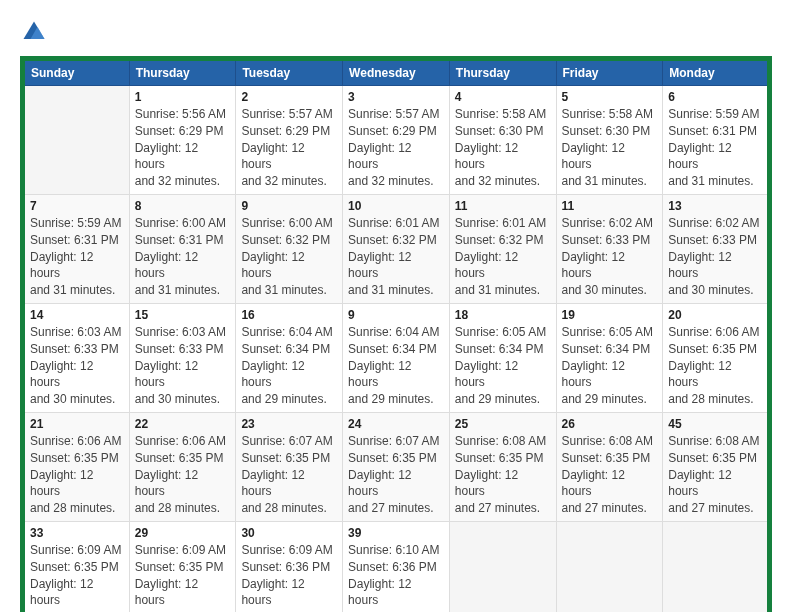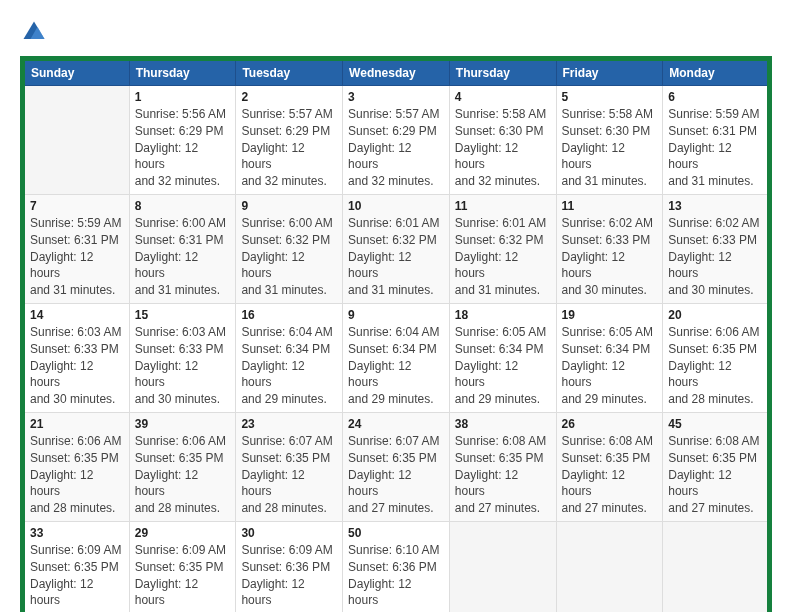--- a/index.html
+++ b/index.html
@@ -224,33 +224,33 @@
             <span class="day-num">20</span>
             <div class="day-info">Sunrise: 6:06 AM<br>Sunset: 6:35 PM<br>Daylight: 12 hours<br>and 28 minutes.</div>
           </td>
         </tr>
         <tr>
           <td>
             <span class="day-num">21</span>
             <div class="day-info">Sunrise: 6:06 AM<br>Sunset: 6:35 PM<br>Daylight: 12 hours<br>and 28 minutes.</div>
           </td>
           <td>
-            <span class="day-num">39</span>
+            <span class="day-num">22</span>
             <div class="day-info">Sunrise: 6:06 AM<br>Sunset: 6:35 PM<br>Daylight: 12 hours<br>and 28 minutes.</div>
           </td>
           <td>
             <span class="day-num">23</span>
             <div class="day-info">Sunrise: 6:07 AM<br>Sunset: 6:35 PM<br>Daylight: 12 hours<br>and 28 minutes.</div>
           </td>
           <td>
             <span class="day-num">24</span>
             <div class="day-info">Sunrise: 6:07 AM<br>Sunset: 6:35 PM<br>Daylight: 12 hours<br>and 27 minutes.</div>
           </td>
           <td>
-            <span class="day-num">38</span>
+            <span class="day-num">25</span>
             <div class="day-info">Sunrise: 6:08 AM<br>Sunset: 6:35 PM<br>Daylight: 12 hours<br>and 27 minutes.</div>
           </td>
           <td>
             <span class="day-num">26</span>
             <div class="day-info">Sunrise: 6:08 AM<br>Sunset: 6:35 PM<br>Daylight: 12 hours<br>and 27 minutes.</div>
           </td>
           <td>
             <span class="day-num">45</span>
             <div class="day-info">Sunrise: 6:08 AM<br>Sunset: 6:35 PM<br>Daylight: 12 hours<br>and 27 minutes.</div>
           </td>
@@ -262,21 +262,21 @@
           </td>
           <td>
             <span class="day-num">29</span>
             <div class="day-info">Sunrise: 6:09 AM<br>Sunset: 6:35 PM<br>Daylight: 12 hours<br>and 26 minutes.</div>
           </td>
           <td>
             <span class="day-num">30</span>
             <div class="day-info">Sunrise: 6:09 AM<br>Sunset: 6:36 PM<br>Daylight: 12 hours<br>and 26 minutes.</div>
           </td>
           <td>
-            <span class="day-num">50</span>
+            <span class="day-num">39</span>
             <div class="day-info">Sunrise: 6:10 AM<br>Sunset: 6:36 PM<br>Daylight: 12 hours<br>and 25 minutes.</div>
           </td>
           <td class="empty-cell"></td>
           <td class="empty-cell"></td>
           <td class="empty-cell"></td>
         </tr>
       </tbody>
   </table>
 </div>
 

